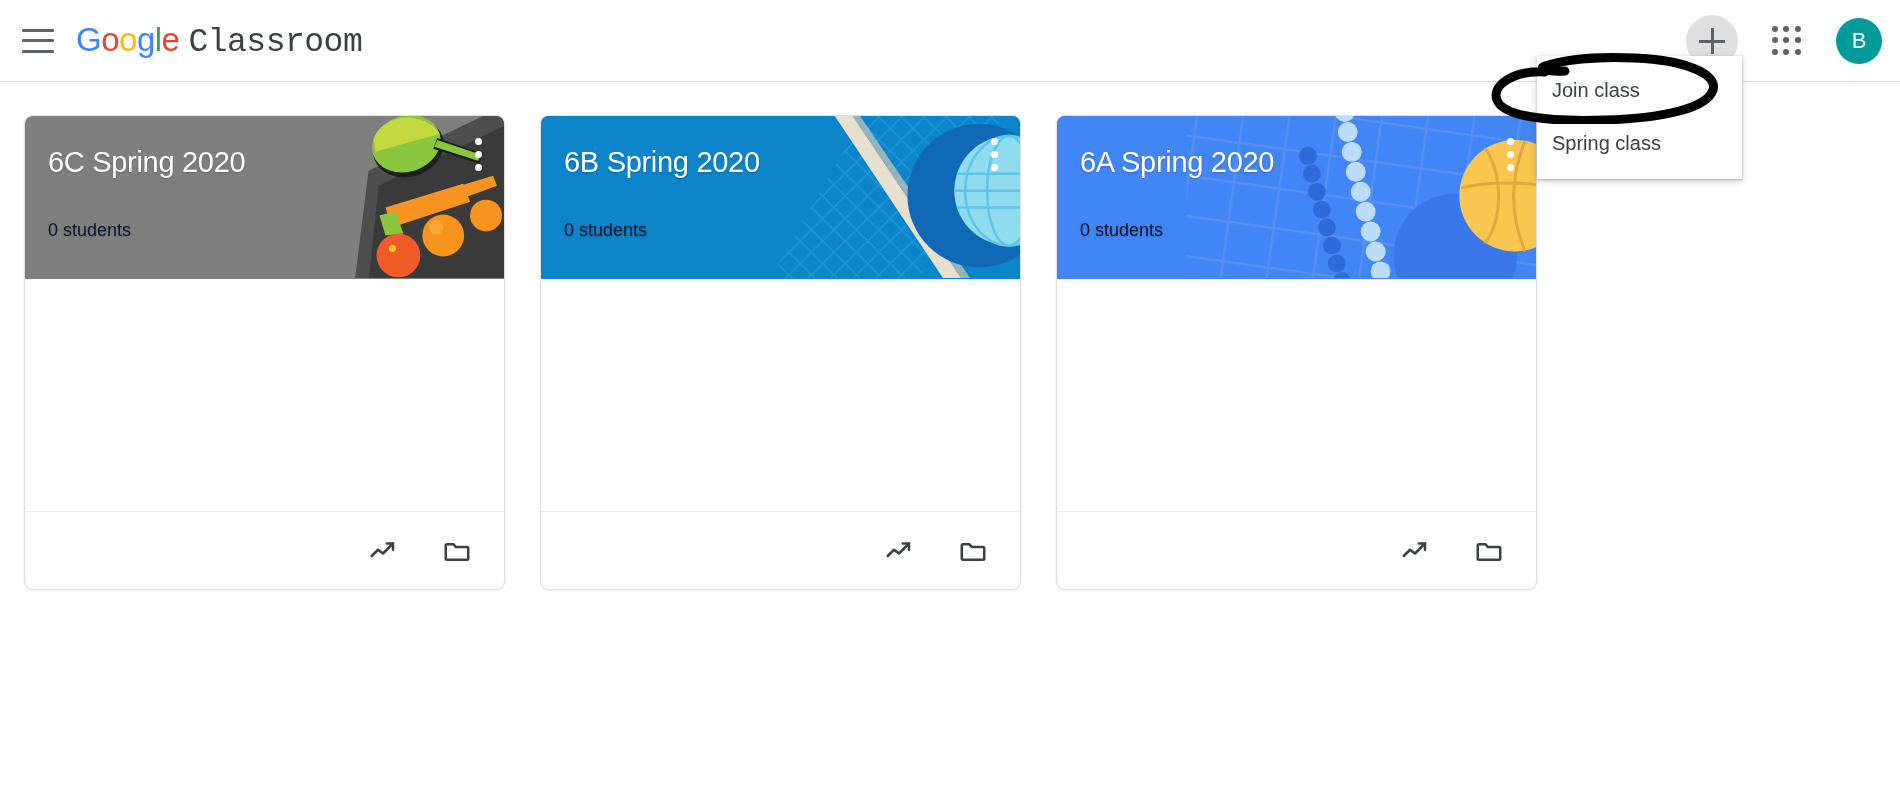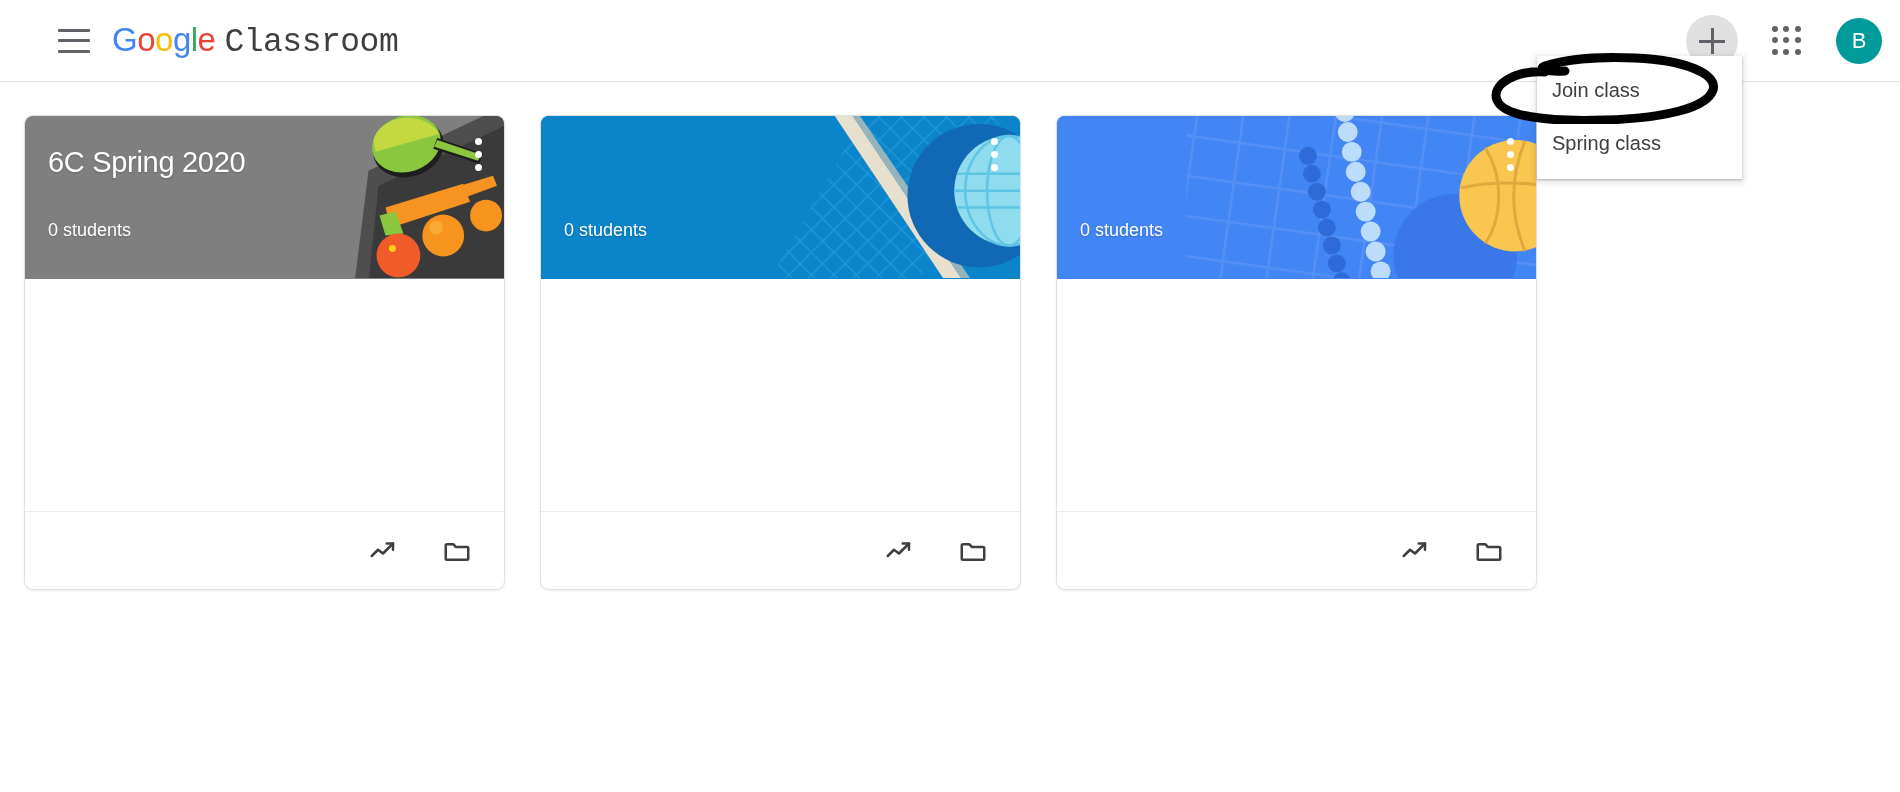--- a/index.html
+++ b/index.html
@@ -9,21 +9,21 @@
     font-family: "Liberation Sans", sans-serif;
     overflow: hidden;
   }
 
   
   .header {
     position: absolute; left: 0; top: 0;
     width: 1900px; height: 82px;
     background: #ffffff;
     border-bottom: 1px solid #e0e0e0;
-    display: flex; align-items: center; padding-left: 36px;
+    display: flex; align-items: center;
   }
   .hamburger {
     width: 32px; height: 24px;
     margin-left: 22px; margin-right: 22px;
     display: flex; flex-direction: column; justify-content: space-between;
     cursor: pointer;
   }
   .hamburger span {
     display: block; width: 32px; height: 3px;
     background: #5f6368; border-radius: 1px;
@@ -116,21 +116,21 @@
   }
   .card-title {
     position: absolute; left: 23px; top: 30px;
     color: #fff; font-size: 29px; font-weight: 400;
     letter-spacing: -0.3px;
     text-shadow: 0 1px 2px rgba(0,0,0,.20);
     z-index: 5;
   }
   .card-sub {
     position: absolute; left: 23px; top: 104px;
-    color: #ffffff; font-size: 18px; font-weight: 400;
+    color: #0f172a; font-size: 18px; font-weight: 400;
     text-shadow: 0 1px 2px rgba(0,0,0,.20);
     z-index: 5;
   }
   .kebab {
     position: absolute; right: 22px; top: 22px;
     width: 8px; z-index: 8; cursor: pointer;
     display: flex; flex-direction: column; gap: 6px; align-items: center;
   }
   .kebab i { display: block; width: 7px; height: 7px; border-radius: 50%; background: #fff; }
 
@@ -261,20 +261,21 @@
         <path d="M305 -12 L315 -8 L448 188 L440 190 Z" fill="#cfc7b5" opacity=".7"></path>
 
         <circle cx="440" cy="80" r="72" fill="#1169b5"></circle>
         <circle cx="470" cy="75" r="55" fill="#8fdcef"></circle>
         <g stroke="#5fc5e4" stroke-width="2.5" fill="none">
           <ellipse cx="470" cy="75" rx="22" ry="55"></ellipse>
           <ellipse cx="470" cy="75" rx="44" ry="55"></ellipse>
           <path d="M418 58 H522 M415 75 H525 M418 92 H522"></path>
         </g>
       </svg>
+      <div class="card-title">6B Spring 2020</div>
       <div class="card-sub">0 students</div>
       <div class="kebab">
           <i></i>
           <i></i>
           <i></i>
         </div>
     </div>
     <div class="card-body"></div>
     <div class="card-footer">
       <div class="foot-icon">
@@ -327,20 +328,21 @@
 
         <circle cx="400" cy="140" r="62" fill="#3a77e8"></circle>
 
         <circle cx="460" cy="80" r="56" fill="#f9c74f"></circle>
         <g stroke="#e0a93c" stroke-width="3" fill="none">
           <path d="M430 32 C448 60, 448 102, 430 128"></path>
           <path d="M470 25 C455 62, 455 100, 470 136"></path>
           <path d="M406 72 C440 64, 490 66, 516 78"></path>
         </g>
       </svg>
+      <div class="card-title">6A Spring 2020</div>
       <div class="card-sub">0 students</div>
       <div class="kebab">
           <i></i>
           <i></i>
           <i></i>
         </div>
     </div>
     <div class="card-body"></div>
     <div class="card-footer">
       <div class="foot-icon">

